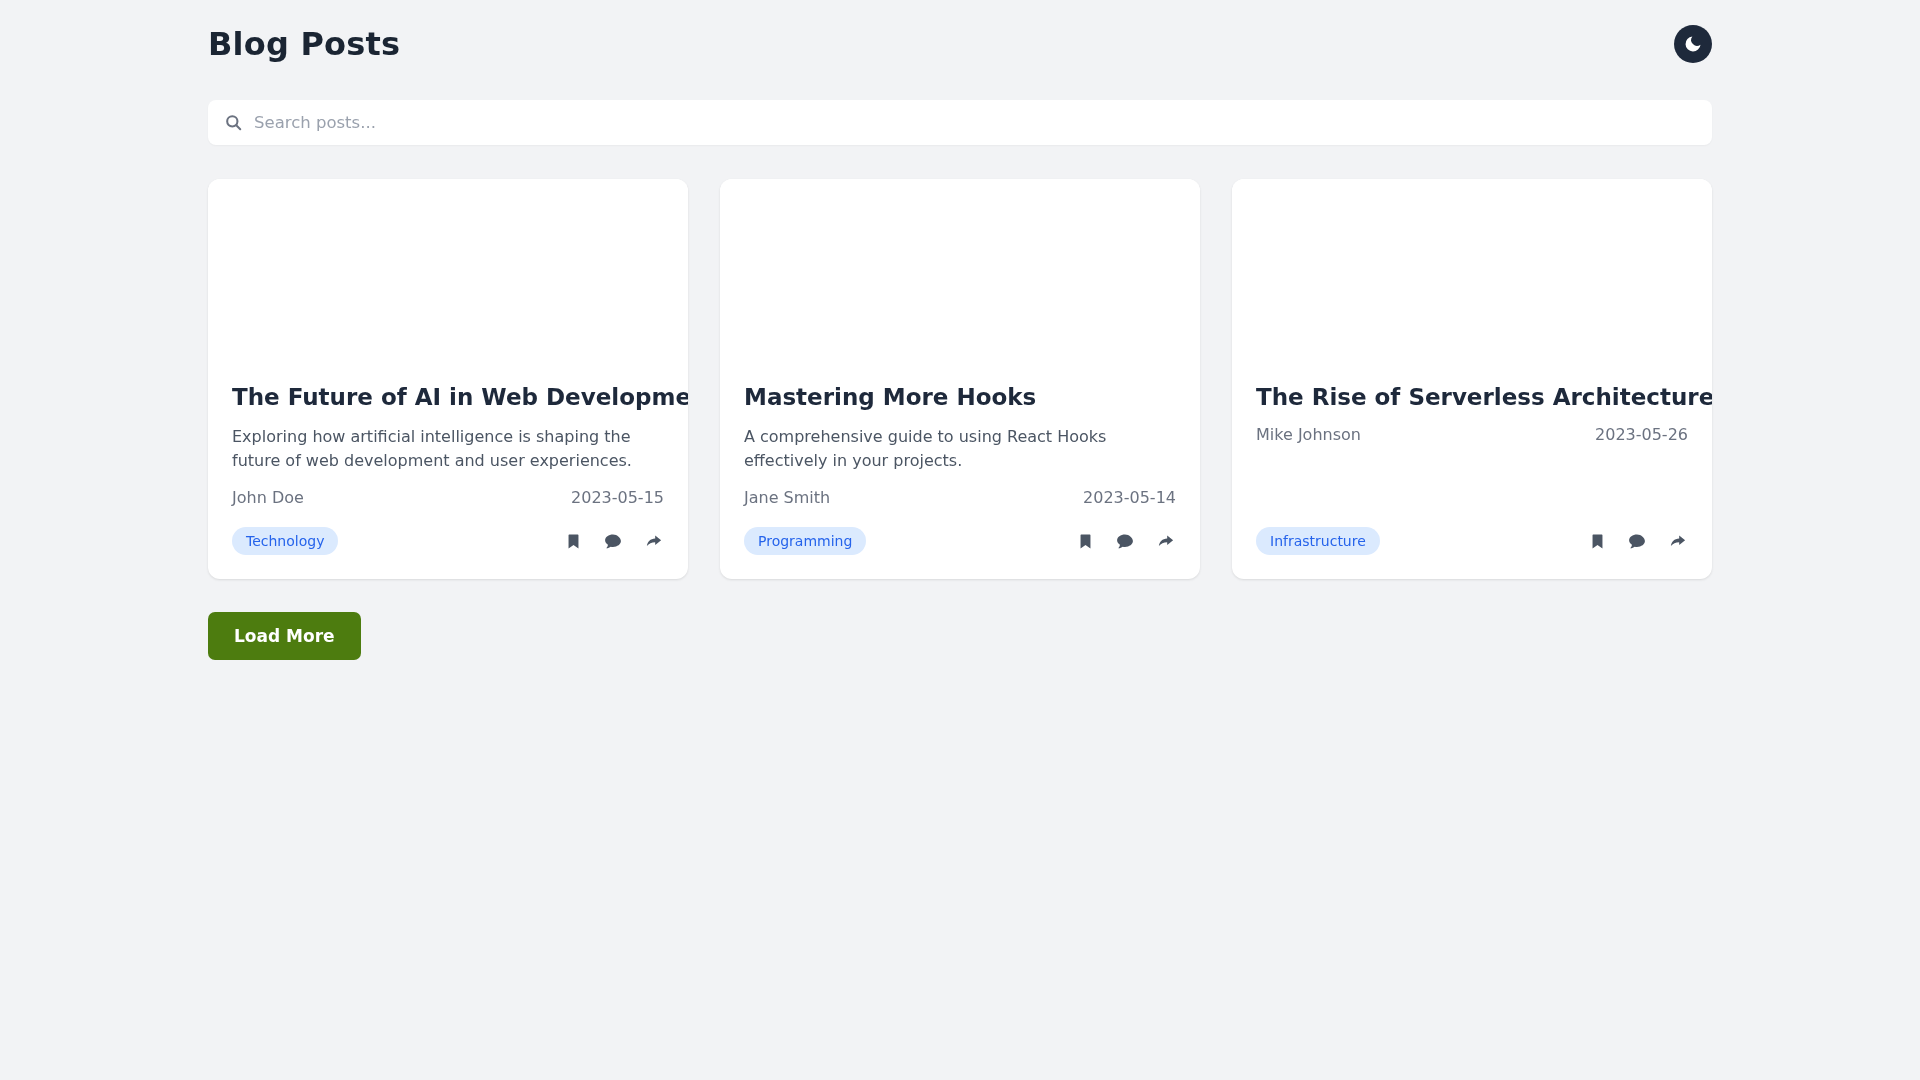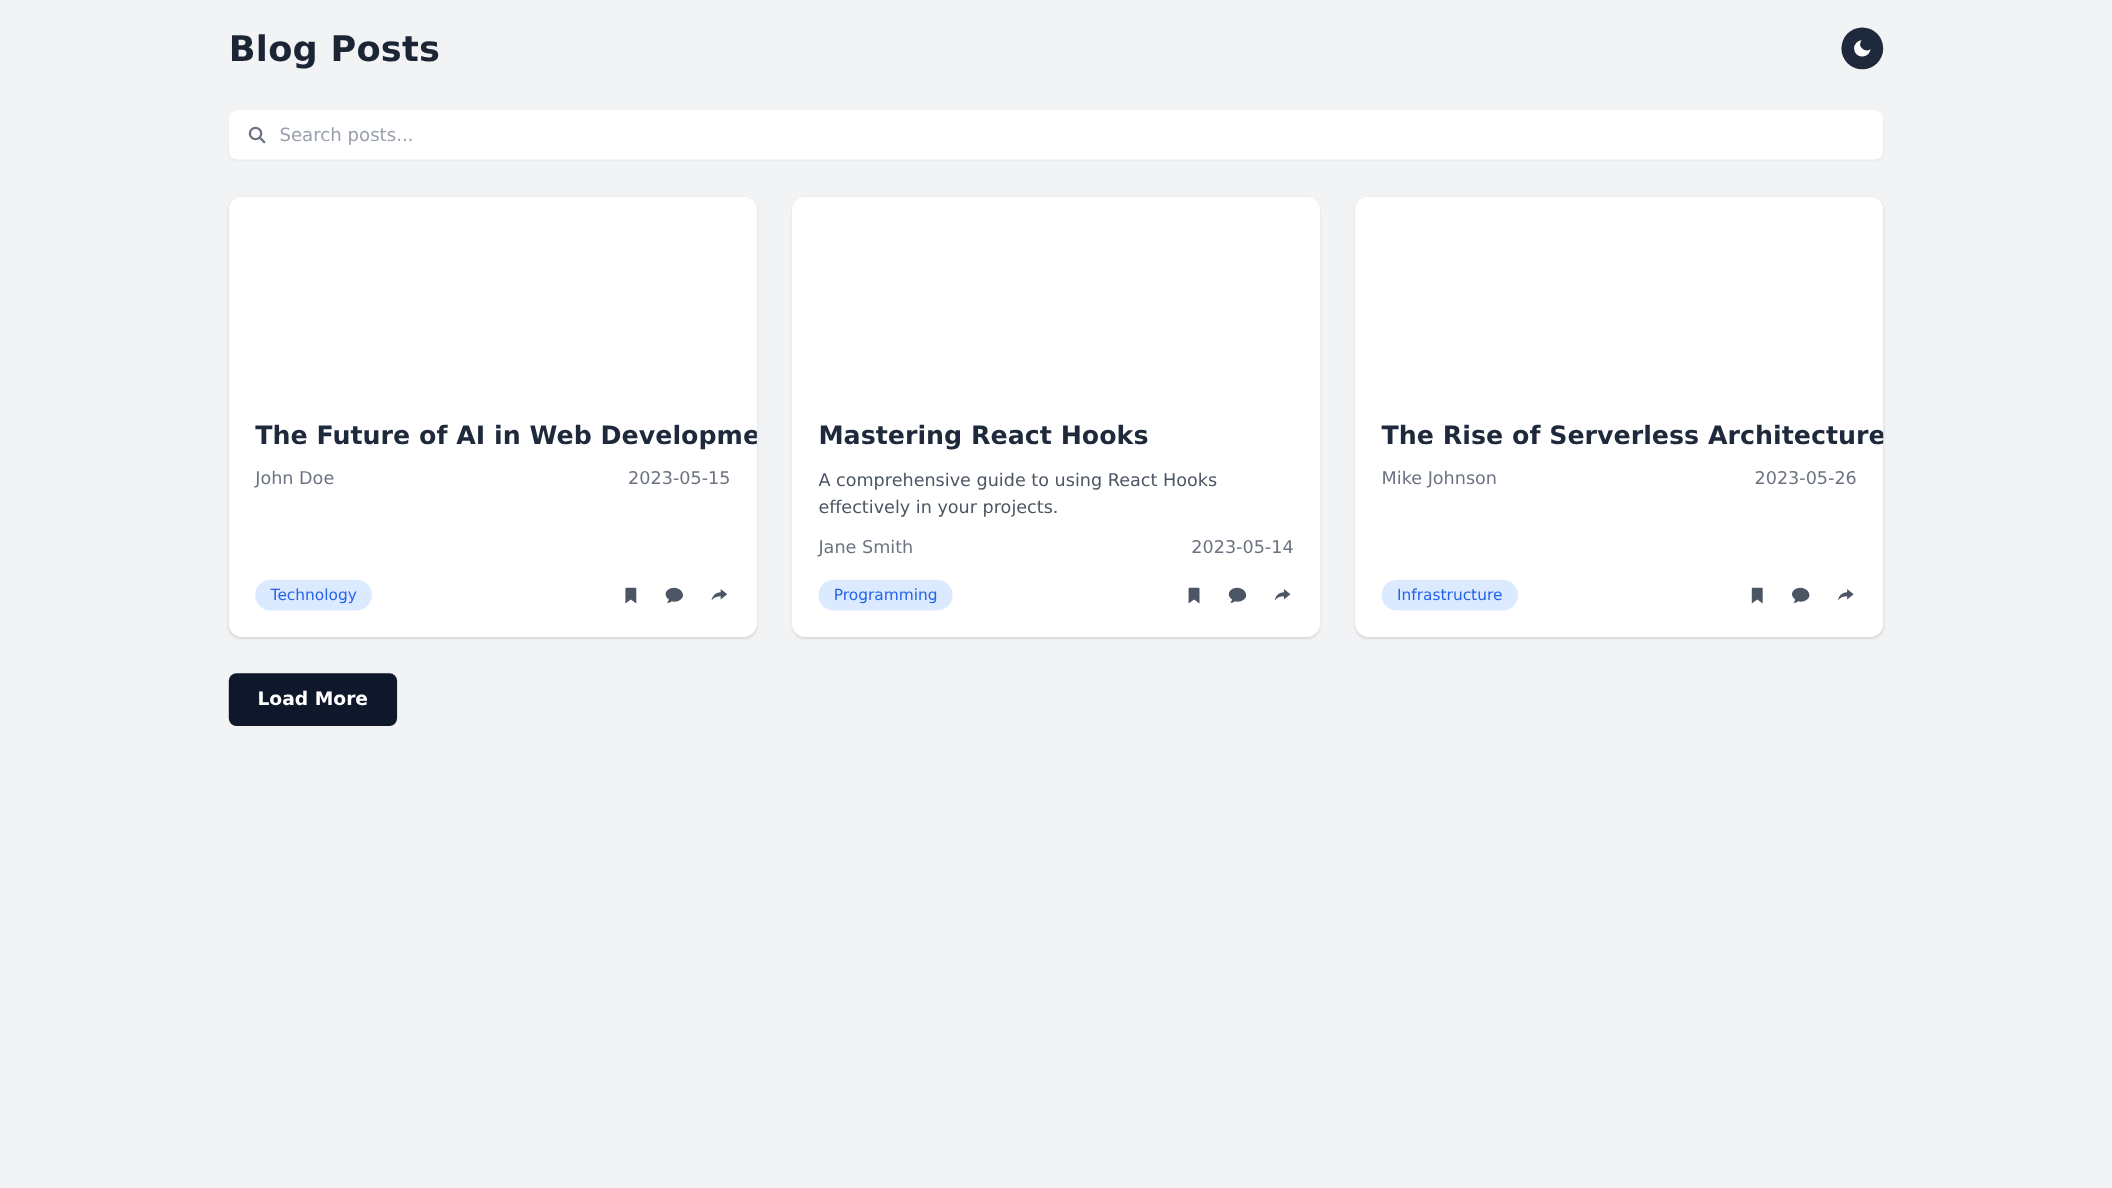--- a/index.html
+++ b/index.html
@@ -134,21 +134,21 @@
     border: none;
     padding: 0;
     cursor: pointer;
     color: #4b5563;
     display: flex;
     align-items: center;
   }
   
   .load-more {
     margin-top: 33px;
-    background: #0f172a;
+    background: #4d7c0f;
     color: #ffffff;
     font-weight: bold;
     font-size: 17px;
     font-family: inherit;
     border: none;
     border-radius: 7px;
     padding: 14px 26px;
     cursor: pointer;
   }
 </style>
@@ -180,20 +180,21 @@
     <input class="search-input" type="text" placeholder="Search posts..." style="">
   </div>
 
   
   <div class="posts-grid">
 
     <div class="post-card">
       <div class="post-image"></div>
       <div class="post-body">
         <div class="post-title">The Future of AI in Web Development</div>
+        <div class="post-excerpt">Exploring how artificial intelligence is shaping the future of web development and user experiences.</div>
         <div class="post-meta">
           <span>John Doe</span>
           <span>2023-05-15</span>
         </div>
         <div class="post-footer">
           <button class="post-tag">Technology</button>
           <div class="post-actions">
             <button class="icon-btn">
               <span style="display:flex">
                 <svg width="17" height="19" viewBox="0 0 24 24" fill="currentColor">
@@ -216,21 +217,21 @@
               </span>
             </button>
           </div>
         </div>
       </div>
     </div>
 
     <div class="post-card">
       <div class="post-image"></div>
       <div class="post-body">
-        <div class="post-title">Mastering React Hooks</div>
+        <div class="post-title">Mastering More Hooks</div>
         <div class="post-excerpt">A comprehensive guide to using React Hooks effectively in your projects.</div>
         <div class="post-meta">
           <span>Jane Smith</span>
           <span>2023-05-14</span>
         </div>
         <div class="post-footer">
           <button class="post-tag">Programming</button>
           <div class="post-actions">
             <button class="icon-btn">
               <span style="display:flex">

